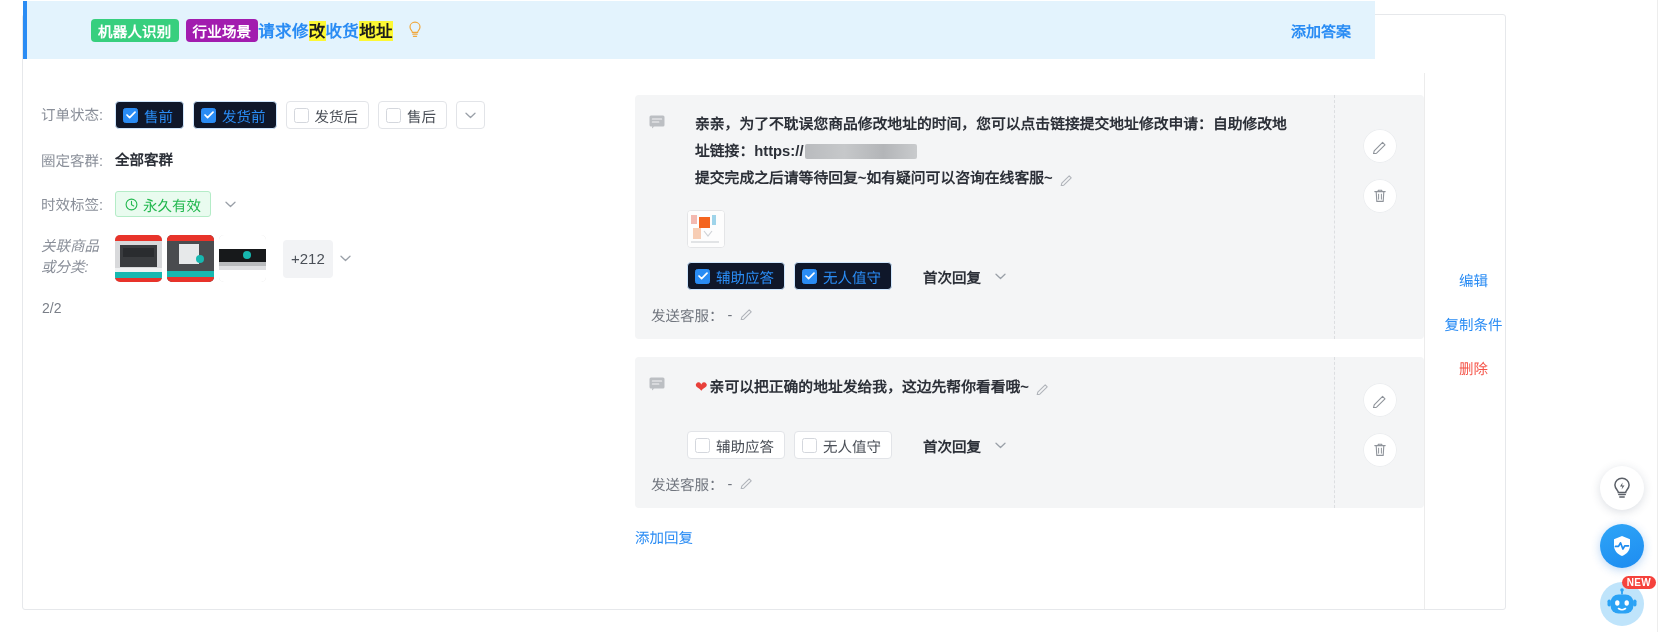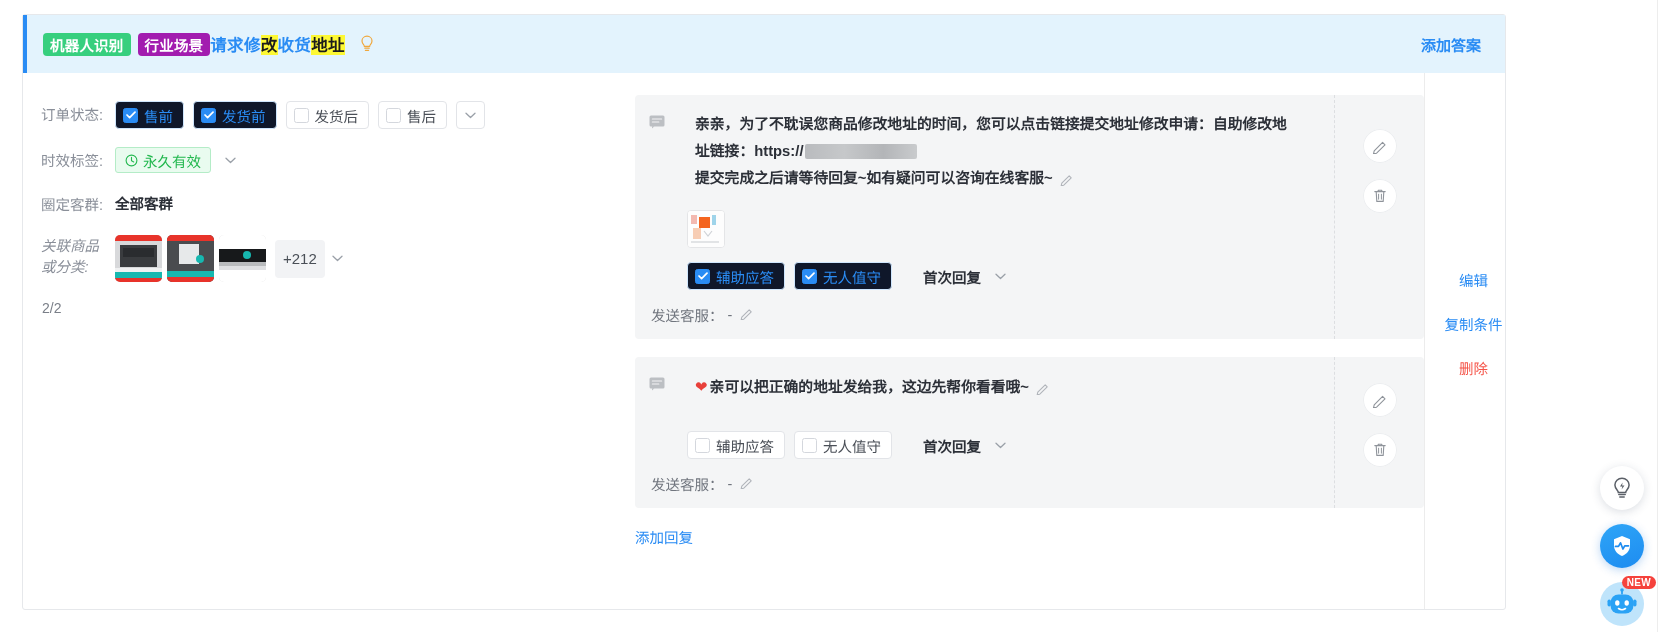--- a/index.html
+++ b/index.html
@@ -24,26 +24,27 @@
     left: 22px; top: 14px;
     width: 1484px; height: 596px;
     border: 1px solid #e6e8eb;
     border-radius: 3px;
     background: #ffffff;
   }
 
   
   .header-bar {
     position: absolute;
-    left: 23px; top: 15px;
-    width: 1482px; height: 58px;
+    left: 23px; top: 1px;
+    width: 1352px; height: 58px;
     background: #e3f3fd;
     display: flex;
     align-items: center;
     padding-left: 0;
+    gap: 48px;
   }
   .header-accent {
     width: 4px; height: 58px;
     background: #2a8cf4;
     flex: 0 0 4px;
   }
   .header-inner {
     display: flex;
     align-items: center;
     flex: 1;
@@ -219,21 +220,21 @@
   .more-count {
     display: inline-flex;
     align-items: center;
     justify-content: center;
     min-width: 46px;
     height: 38px;
     background: #f2f3f5;
     border-radius: 4px;
     font-size: 15px;
     color: #4a4f57;
-    margin-left: 4px;
+    margin-left: 12px;
     padding: 0 8px;
   }
   .count-text {
     font-size: 14px;
     color: #7a7f88;
     margin-top: 10px;
     margin-left: 1px;
   }
 
   
@@ -484,43 +485,43 @@
 
           <span class="chev-btn">
             <svg width="11" height="7" viewBox="0 0 11 7">
                 <path d="M1 1.3l4.5 4.2L10 1.3" fill="none" stroke="#9aa0a8" stroke-width="1.3" stroke-linecap="round" stroke-linejoin="round"></path>
               </svg>
           </span>
         </div>
       </div>
 
       <div class="cond-row">
+        <div class="cond-label">圈定客群:</div>
+        <div class="cond-val">
+          <span class="plain-value">全部客群</span>
+        </div>
+      </div>
+
+      <div class="cond-row">
         <div class="cond-label">时效标签:</div>
         <div class="cond-val">
           <span class="green-tag">
             <span class="clock">
               <svg width="13" height="13" viewBox="0 0 13 13">
                 <circle cx="6.5" cy="6.5" r="5.4" fill="none" stroke="#23b84f" stroke-width="1.1"></circle>
                 <path d="M6.5 3.4v3.3l2.2 1.3" fill="none" stroke="#23b84f" stroke-width="1.1" stroke-linecap="round"></path>
               </svg>
             </span>
             <span>永久有效</span>
           </span>
           <span class="chev-plain">
             <svg width="11" height="7" viewBox="0 0 11 7">
                 <path d="M1 1.3l4.5 4.2L10 1.3" fill="none" stroke="#9aa0a8" stroke-width="1.3" stroke-linecap="round" stroke-linejoin="round"></path>
               </svg>
           </span>
-        </div>
-      </div>
-
-      <div class="cond-row">
-        <div class="cond-label">圈定客群:</div>
-        <div class="cond-val">
-          <span class="plain-value">全部客群</span>
         </div>
       </div>
 
       <div class="cond-row">
         <div class="cond-label two-line">
           <div>关联商品</div>
           <div>或分类:</div>
         </div>
         <div class="cond-val">
           <div class="thumbs">

